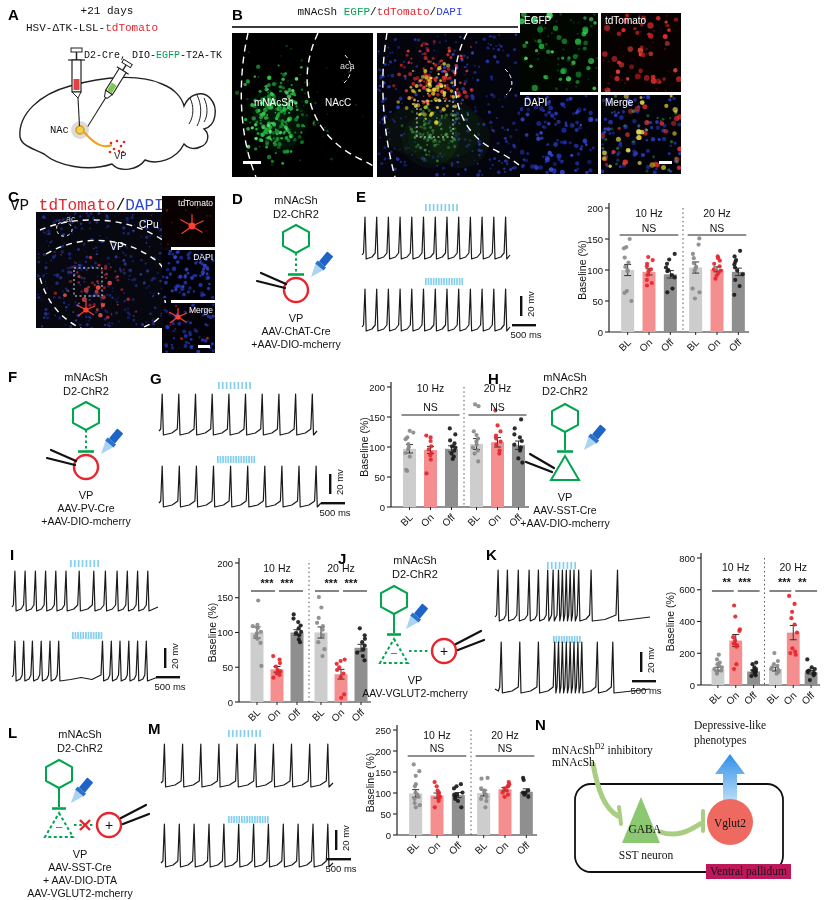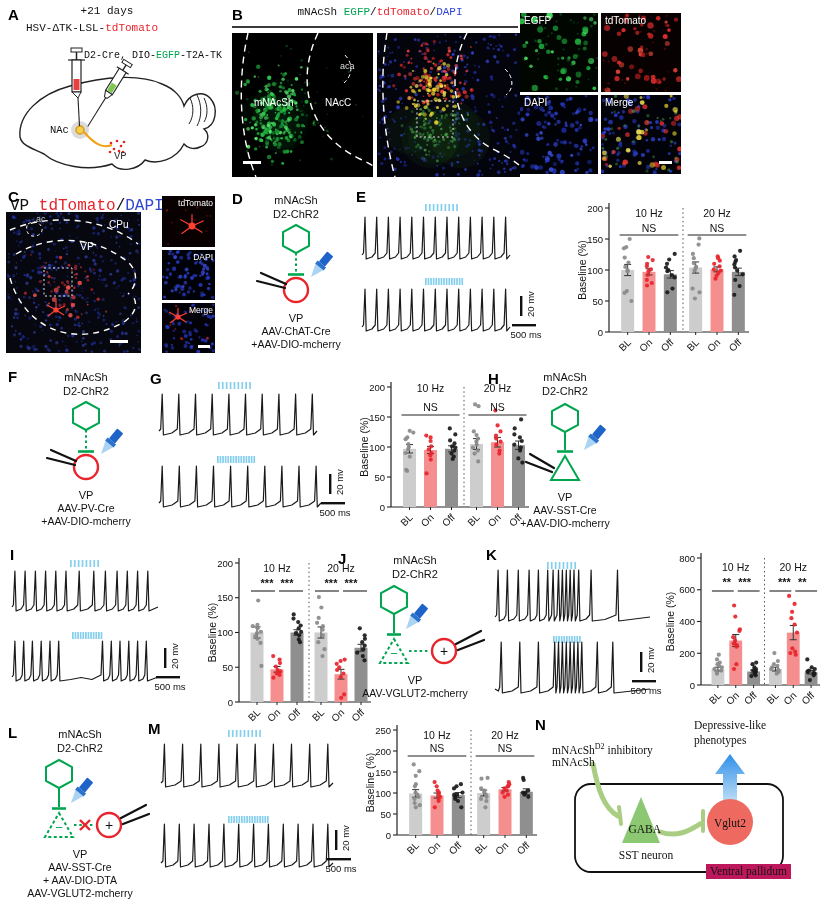--- a/index.html
+++ b/index.html
@@ -1400,21 +1400,21 @@
         <circle cx="74.8" cy="63.1" r="1.6" fill="#4ab84e" opacity="0.40"></circle>
         <circle cx="62.1" cy="24.3" r="1.3" fill="#4ab84e" opacity="0.45"></circle>
         <circle cx="10.6" cy="33.7" r="1.5" fill="#4ab84e" opacity="0.35"></circle>
       </svg>
     <div class="flabel" style="left:4px;top:2px">Merge</div>
     <div class="sbar" style="left:58px;top:66px;width:13px;height:2.5px"></div>
   </div>
 
   <div class="plabel" style="left:8px;top:188px">C</div>
   <div class="txt c" style="left:10px;top:197px;width:130px;font-size:16px"><span>VP </span><span style="color:#e8242c">tdTomato</span><span>/</span><span style="color:#2f45d6">DAPI</span></div>
-  <div class="fluor" style="left:6px;top:212px;width:135px;height:141px">
+  <div class="fluor" style="left:36px;top:212px;width:135px;height:116px">
     <svg width="135" height="141">
         <rect x="0" y="0" width="135" height="141" fill="#070710"></rect>
         <circle cx="57.5" cy="6.0" r="1.5" fill="#31419f" opacity="0.48"></circle>
         <circle cx="111.5" cy="124.5" r="1.6" fill="#2636b2" opacity="0.51"></circle>
         <circle cx="122.7" cy="82.3" r="1.2" fill="#1a2a88" opacity="0.59"></circle>
         <circle cx="7.2" cy="18.4" r="0.8" fill="#31419f" opacity="0.62"></circle>
         <circle cx="131.8" cy="8.1" r="1.0" fill="#2636b2" opacity="0.49"></circle>
         <circle cx="28.1" cy="30.7" r="0.7" fill="#1a2a88" opacity="0.63"></circle>
         <circle cx="64.3" cy="85.5" r="1.0" fill="#2636b2" opacity="0.66"></circle>
         <circle cx="37.2" cy="100.1" r="1.2" fill="#31419f" opacity="0.65"></circle>

